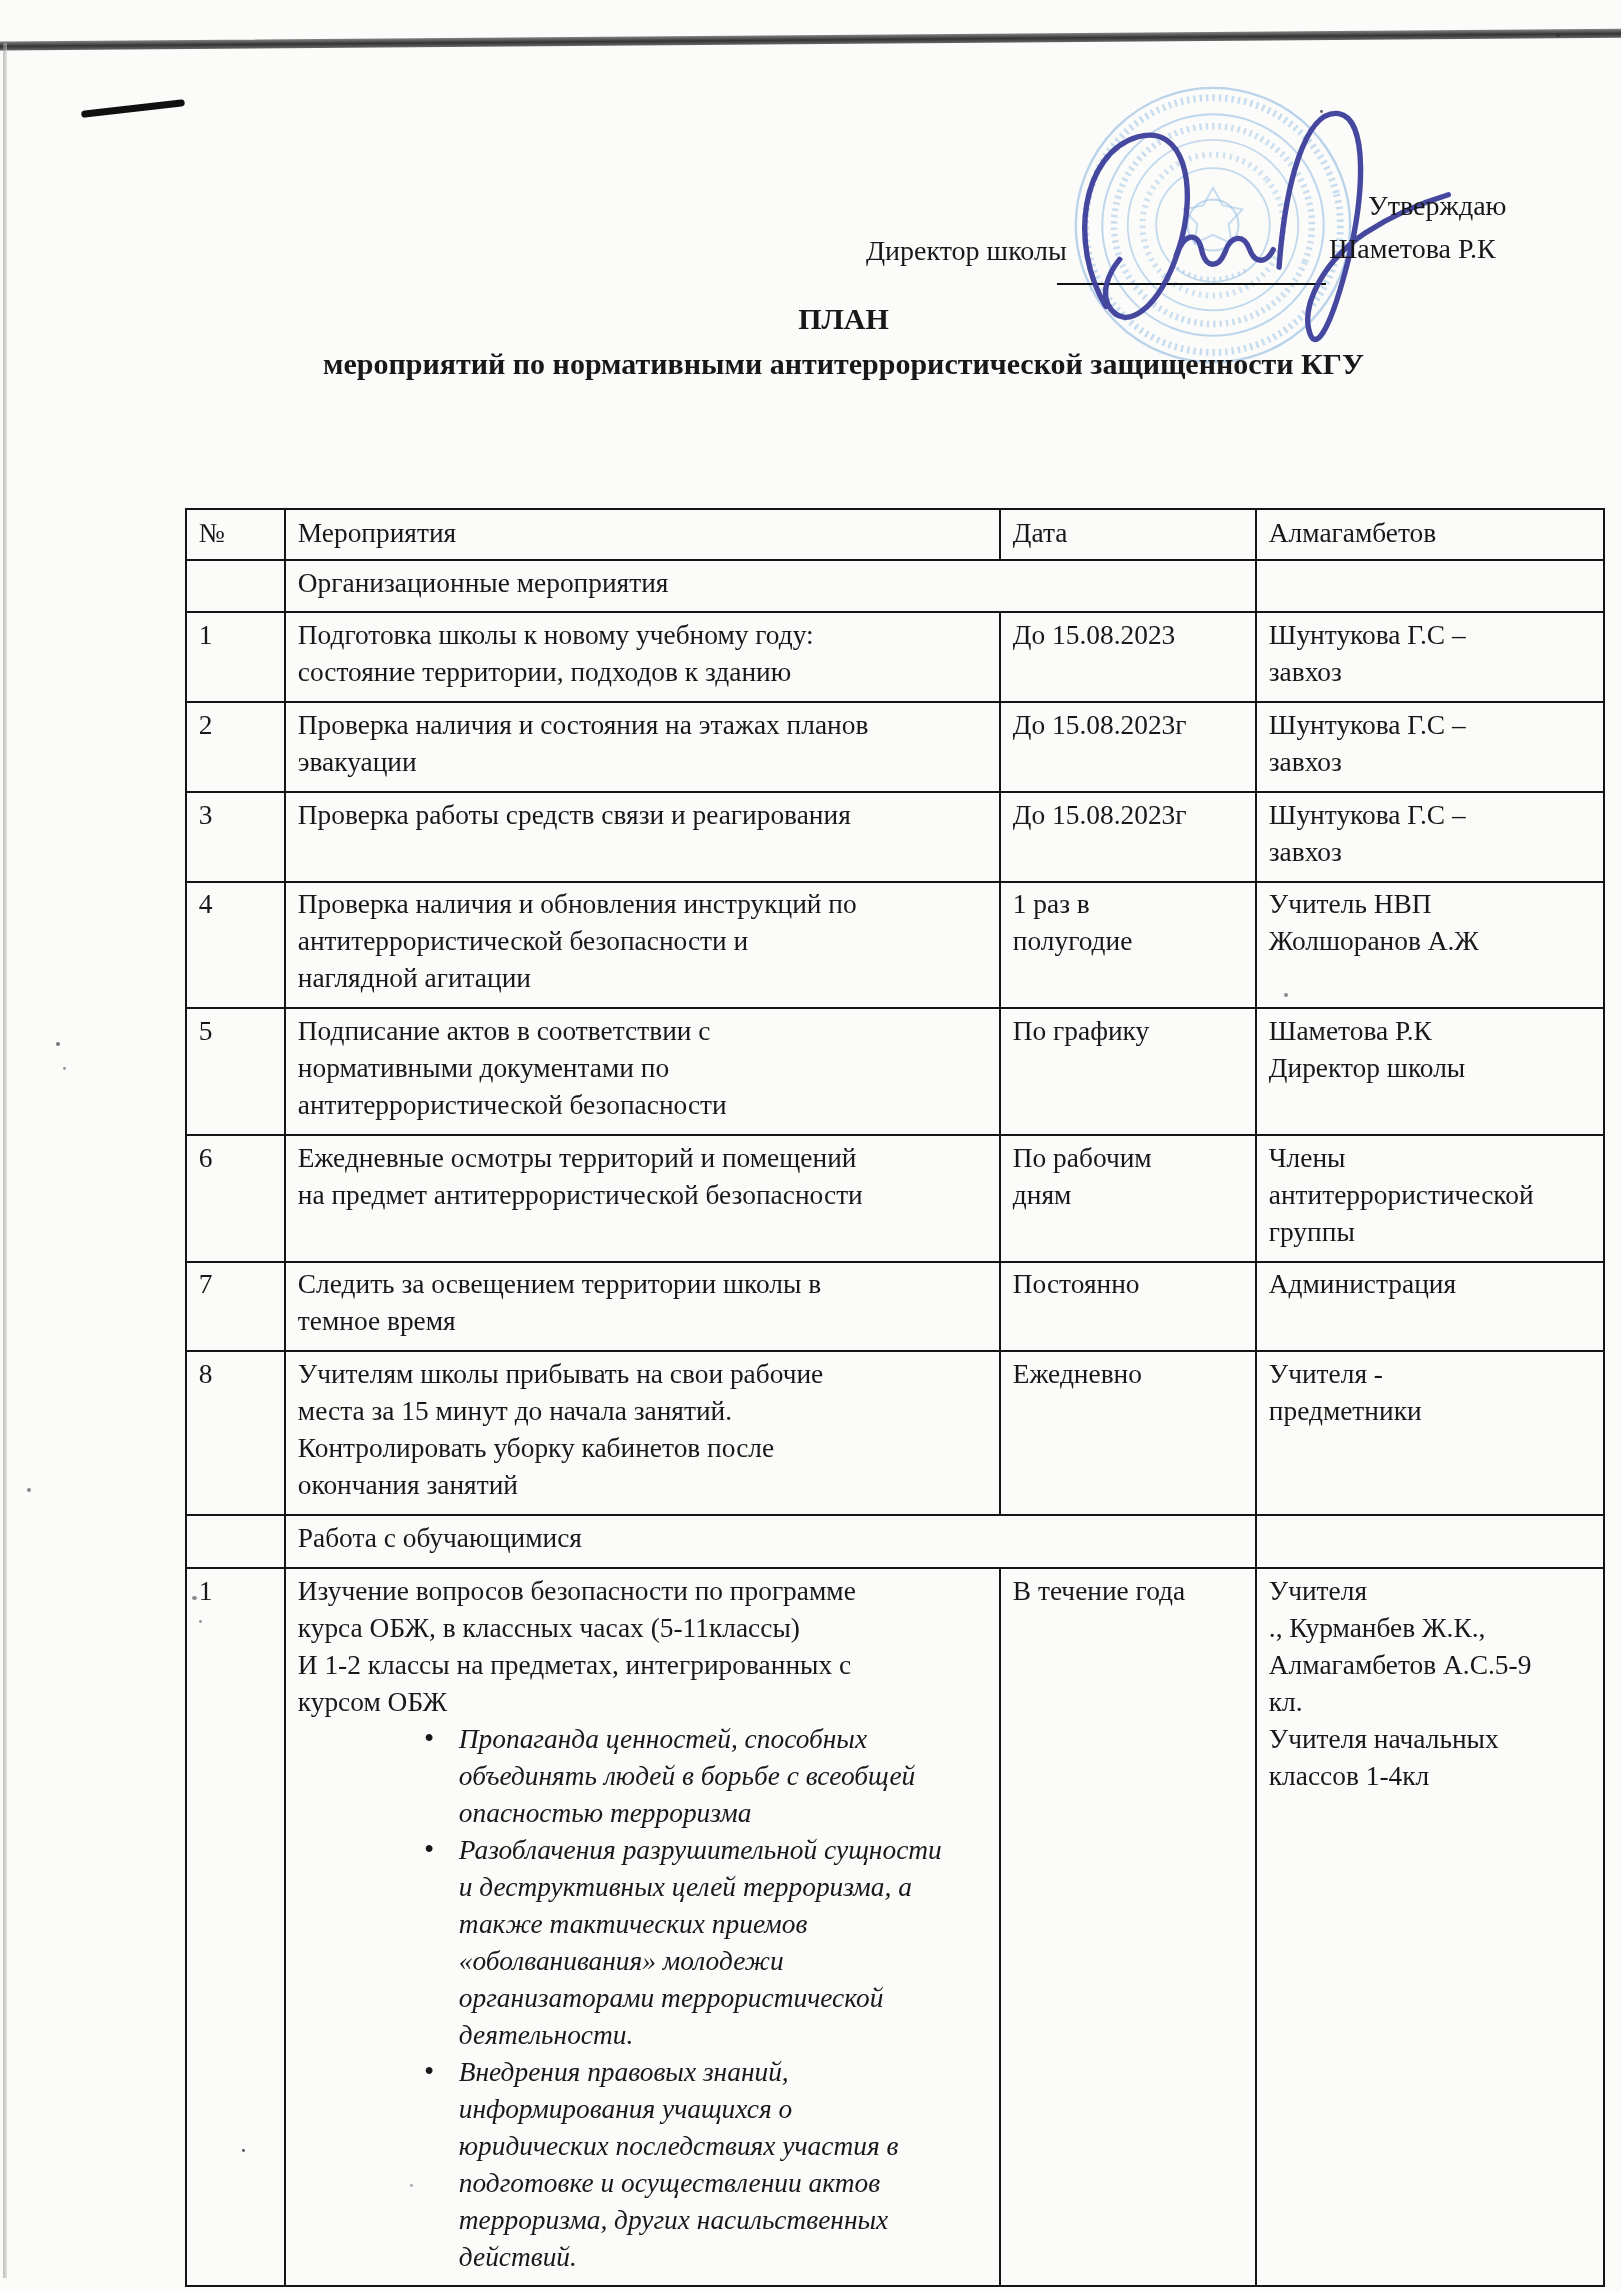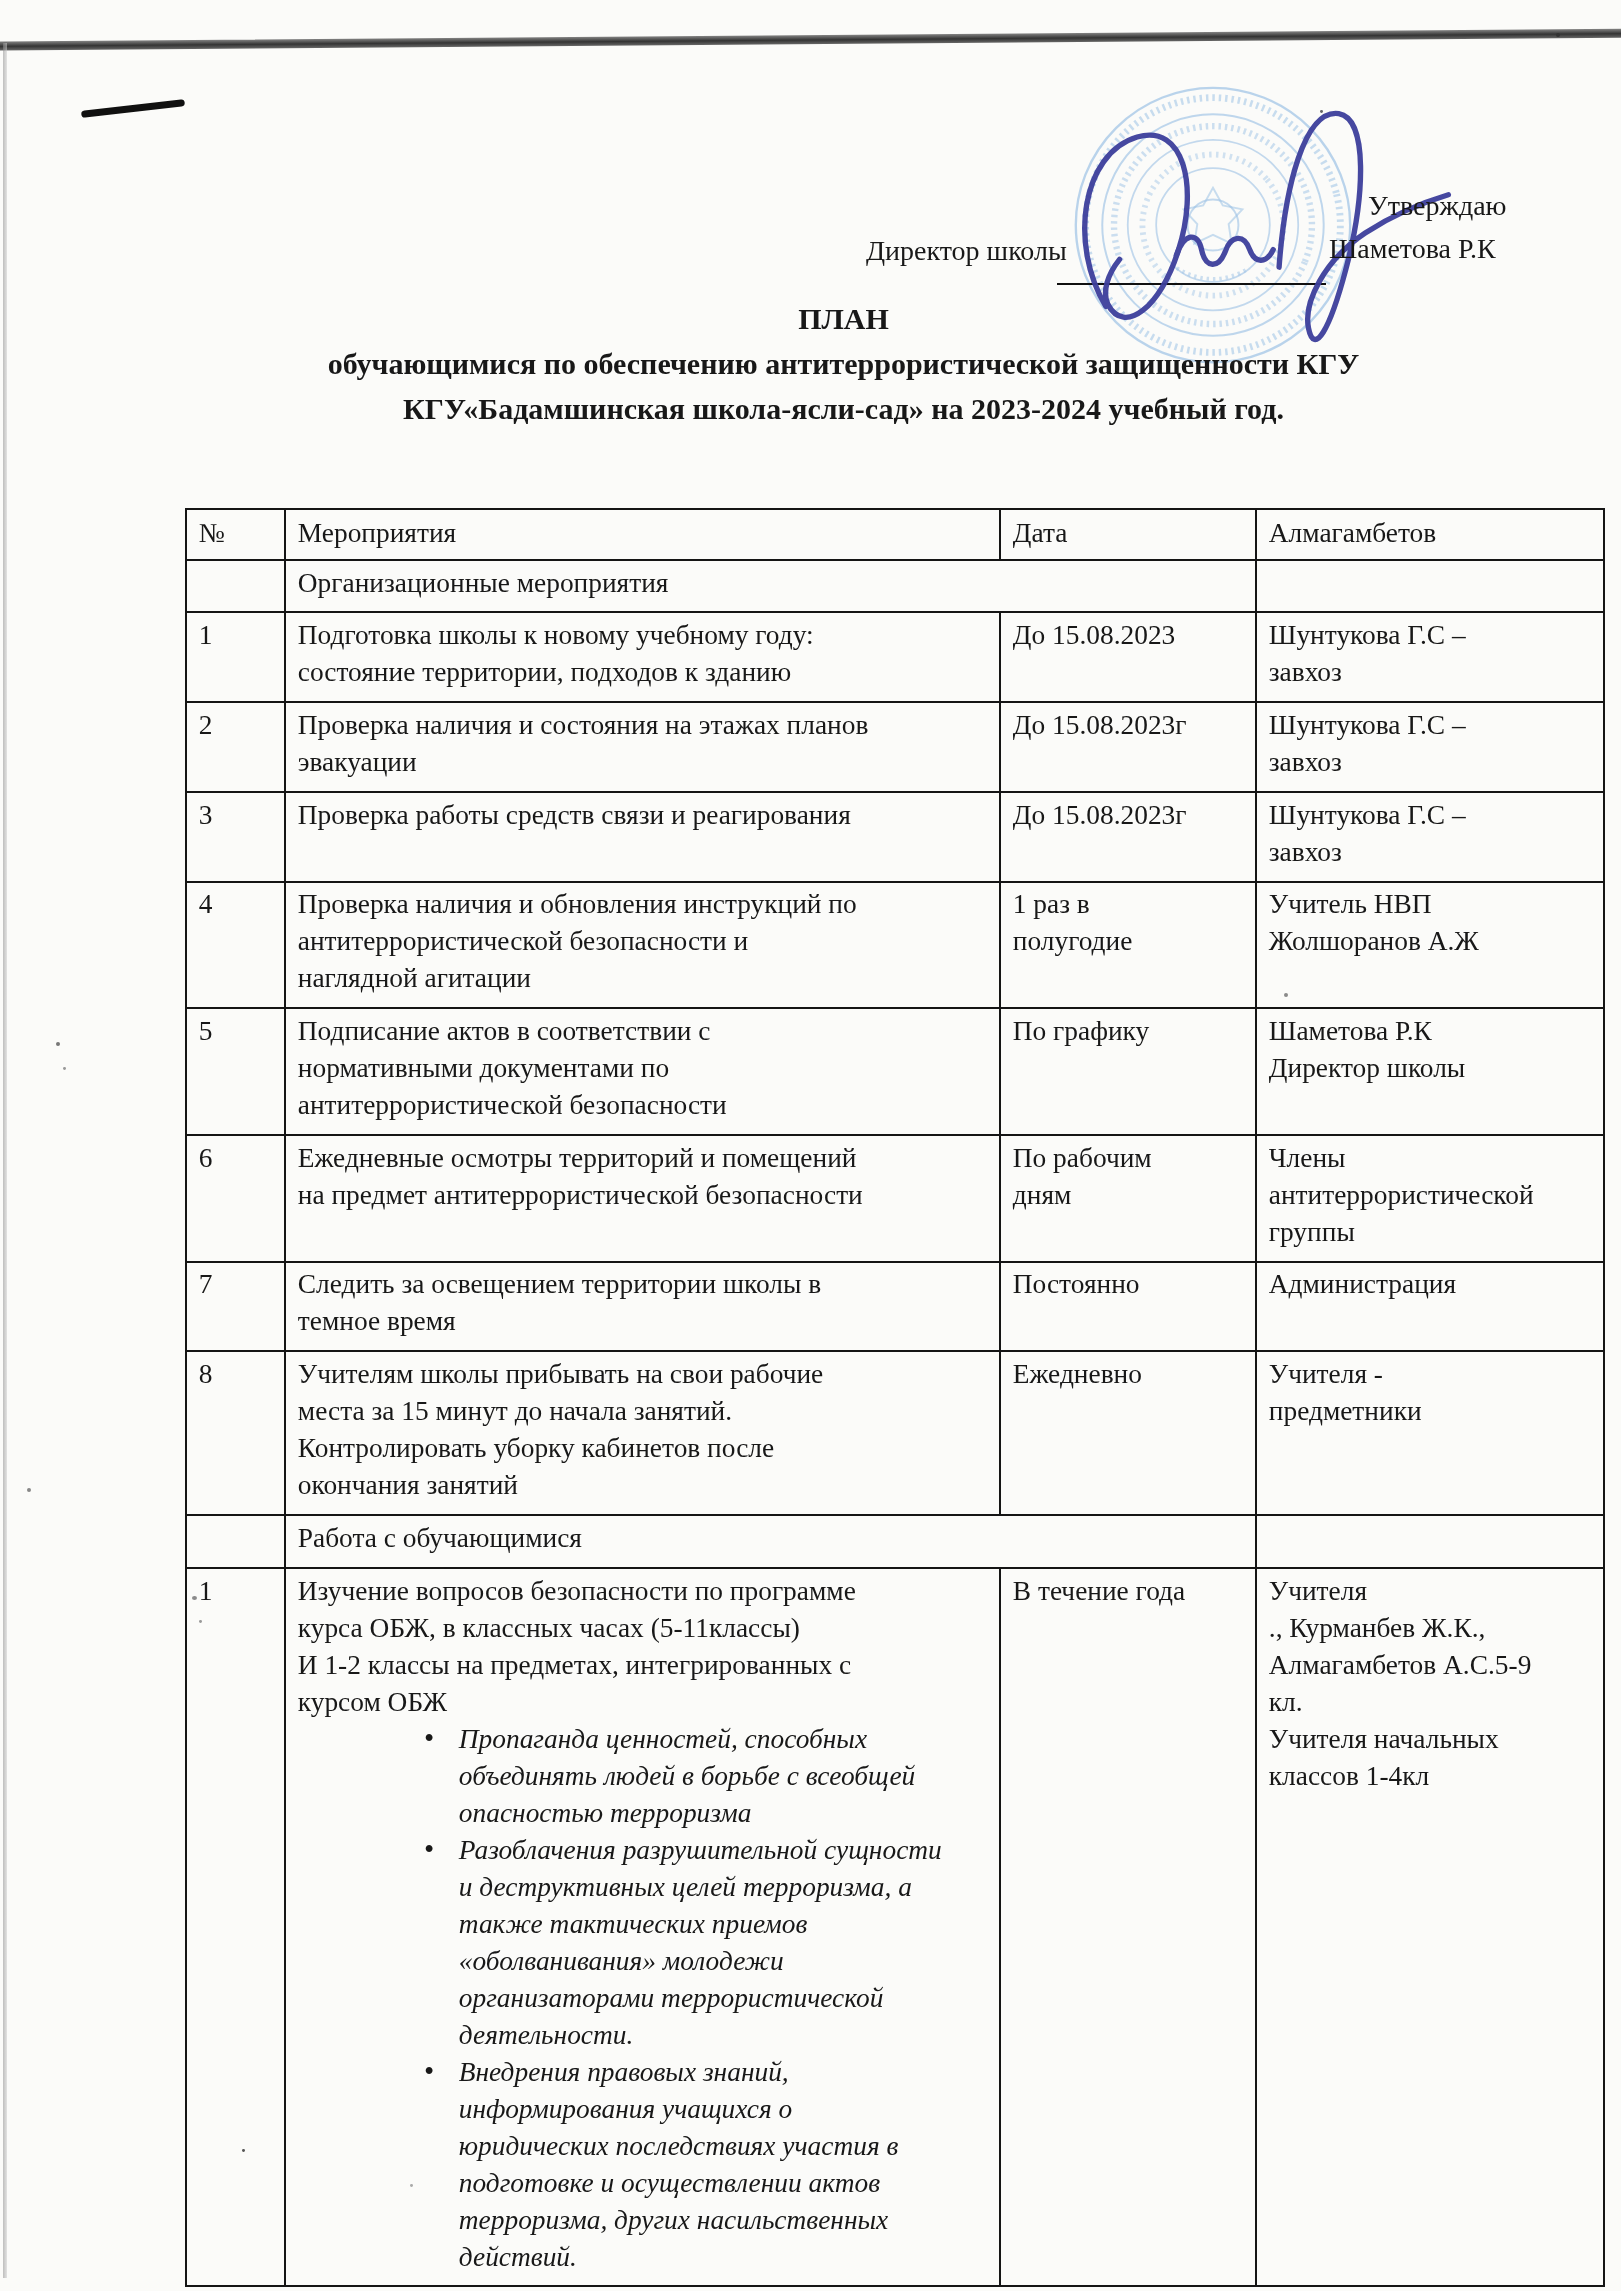--- a/index.html
+++ b/index.html
@@ -85,22 +85,21 @@
 <svg class="sign-svg" width="461" height="274" viewBox="0 0 470 280">
   <g fill="none" stroke="#3d3f9c" stroke-width="5.5" stroke-linecap="round" opacity="0.95">
     <path d="M78 218 C 40 155 53 62 110 45 C 158 31 173 96 152 161 C 134 219 97 248 80 216 C 74 203 80 185 92 170"></path>
     <path d="M150 166 c 8 -23 22 -25 26 -5 c 4 18 17 19 24 1 c 6 -17 19 -18 25 -2 c 5 14 17 15 24 0"></path>
     <path d="M255 178 C 261 96 281 16 316 21 C 346 26 343 106 323 181 C 307 241 291 270 285 240 C 280 214 301 171 343 143 C 371 125 401 112 428 104"></path>
   </g>
 </svg>
 
 <div class="title-block">
   <div>ПЛАН</div>
-  <div>обучающимися по обеспечению антитеррористической защищенности КГУ</div>
-  <div>КГУ«Бадамшинская школа-ясли-сад» на 2023-2024 учебный год.</div>
+  <div>мероприятий по нормативными антитеррористической защищенности КГУ</div>
 </div>
 
 <table class="plan-table">
   <colgroup>
     <col style="width:99px">
       <col style="width:715px">
       <col style="width:256px">
       <col style="width:348px">
   </colgroup>
   <thead>

